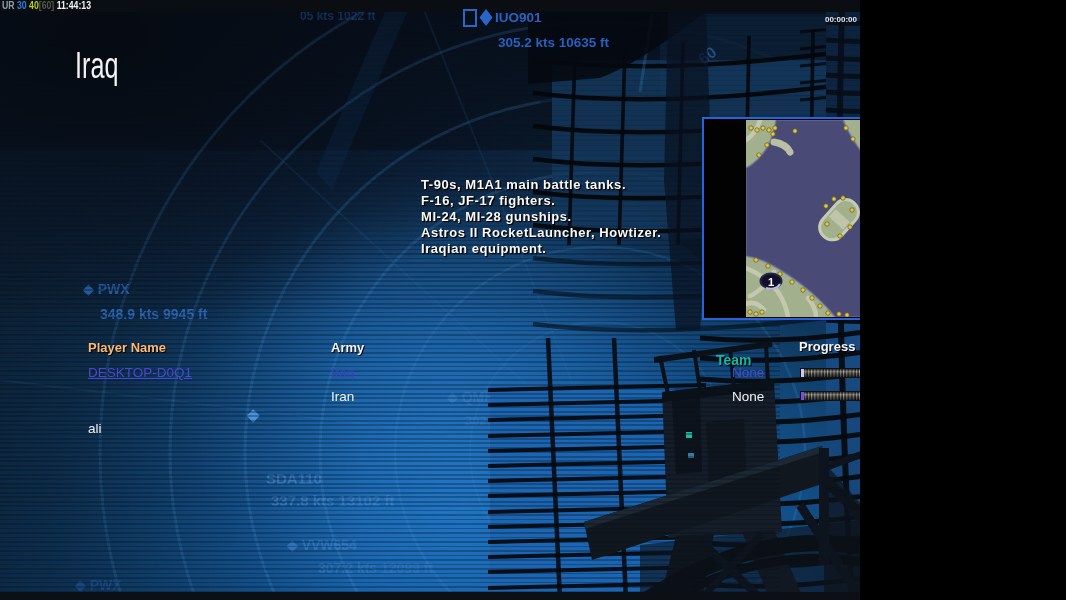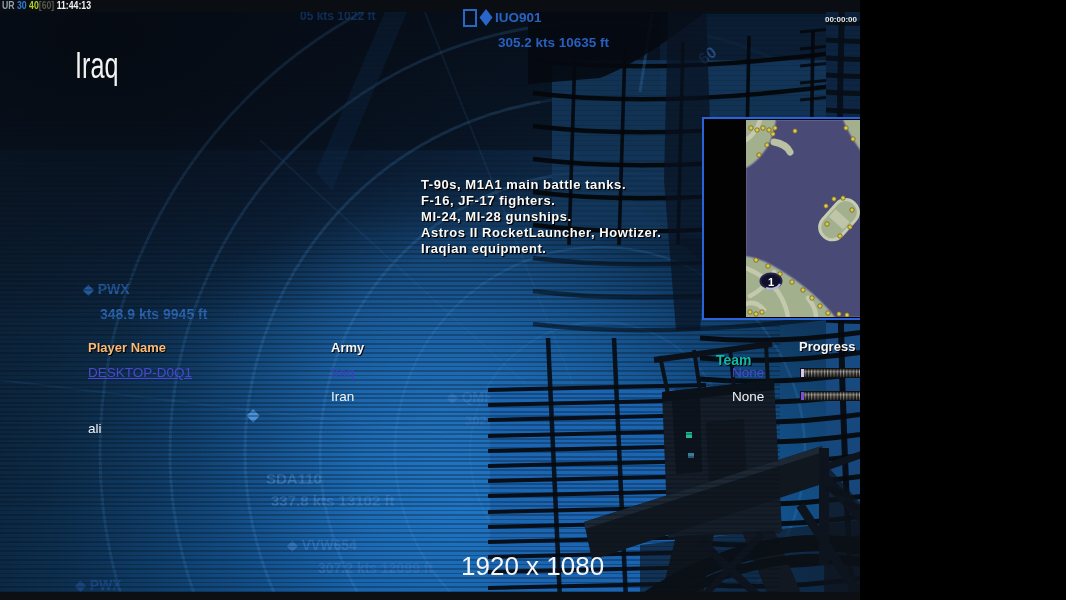--- a/index.html
+++ b/index.html
@@ -384,14 +384,13 @@
 
 <div class="abs" style="left:88px;top:389px;font-size:13.5px;color:#f2f2f2;margin-top:32px;">ali</div>
 <div class="abs" style="left:331px;top:389px;font-size:13.5px;color:#f2f2f2;">Iran</div>
 <div class="abs" style="left:732px;top:389px;font-size:13.5px;color:#f2f2f2;">None</div>
 
 <div class="abs" style="left:800px;top:391px;width:184px;height:10px;border:1px solid #111;box-sizing:border-box;background:repeating-linear-gradient(90deg,#121110 0px,#8d8a84 0.9px,#3b3934 1.9px,#22201d 3.2px);">
 <div style="position:absolute;left:0;top:0;width:100%;height:100%;background:linear-gradient(180deg,rgba(0,0,0,0.5) 0%,rgba(255,255,255,0.26) 32%,rgba(110,110,110,0.12) 55%,rgba(0,0,0,0.55) 100%);"></div>
 <div style="position:absolute;left:0;top:0;width:3px;height:100%;background:#7a4fd8;"></div>
 </div>
 
-<div class="abs" style="left:461px;top:551px;font-size:26px;color:#f5f5f5;">1920 x 1080</div>
 </div>
 
 </body></html>

